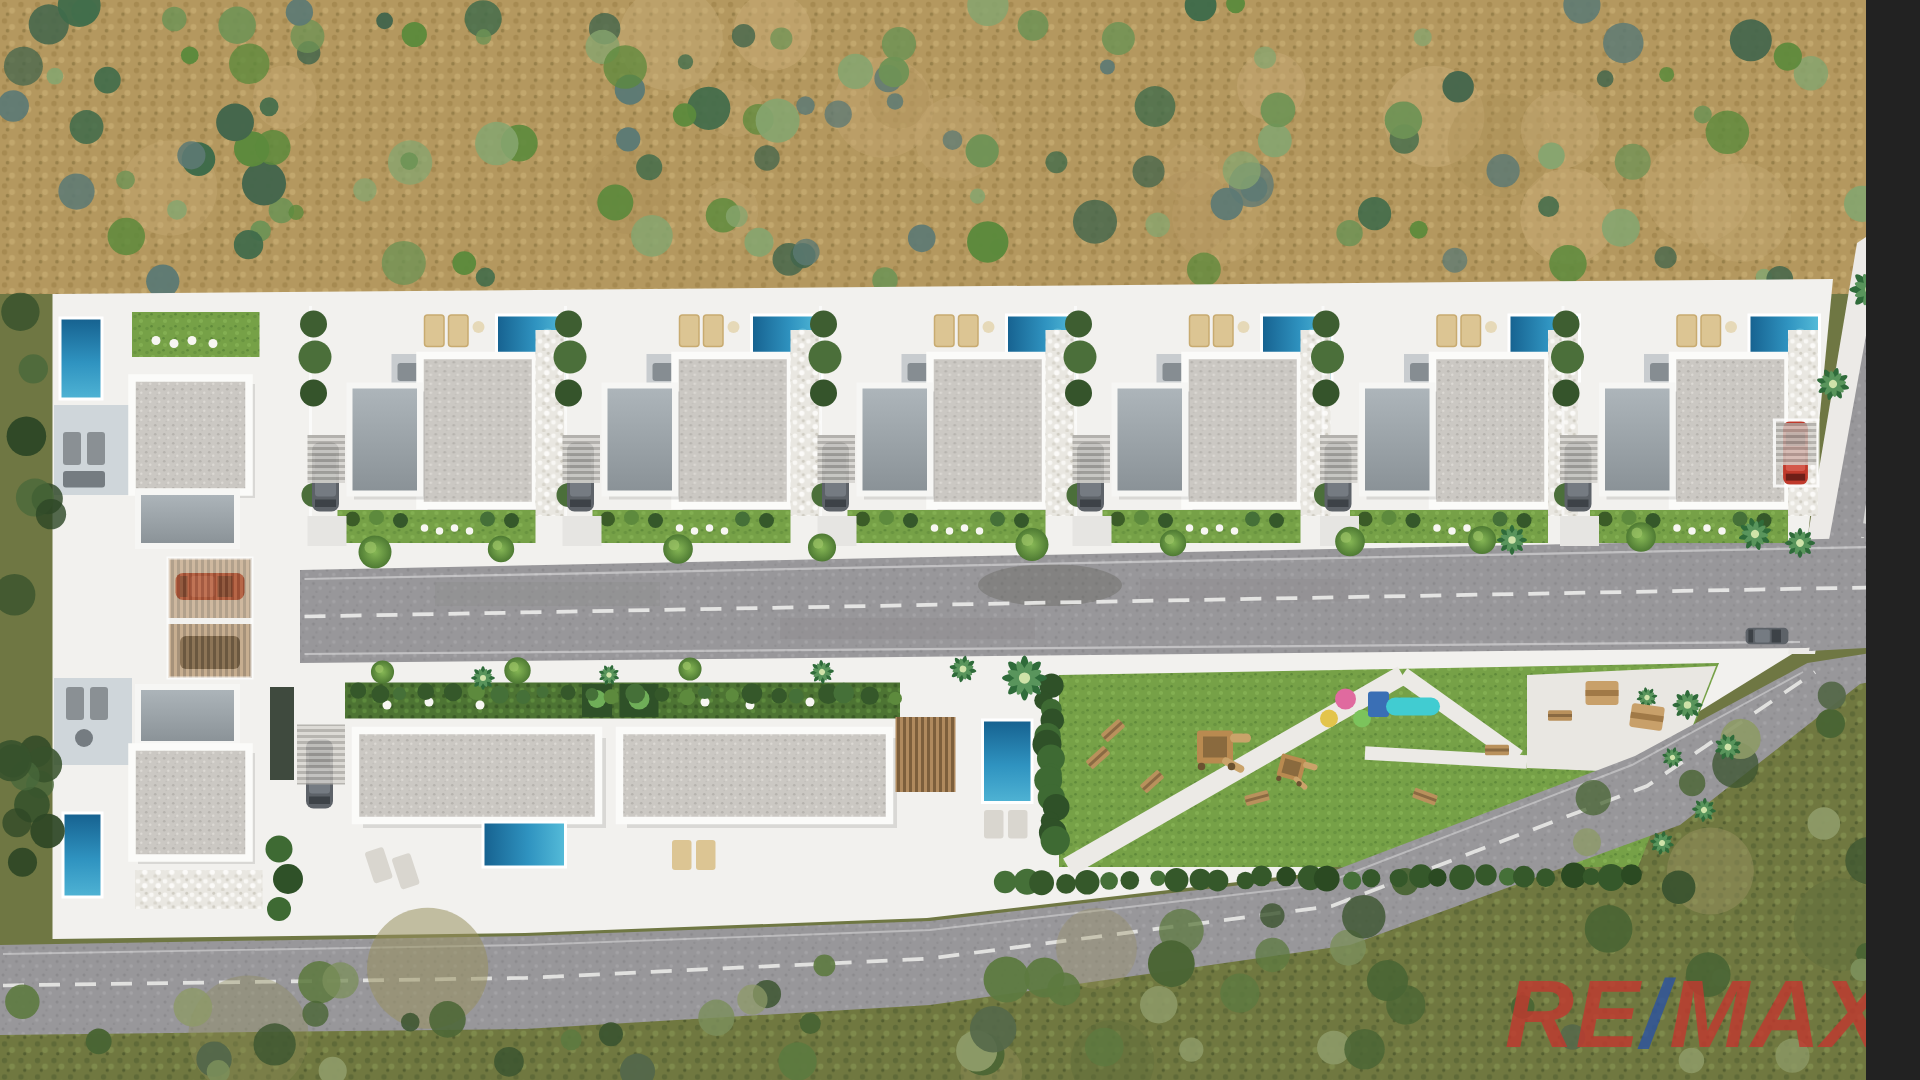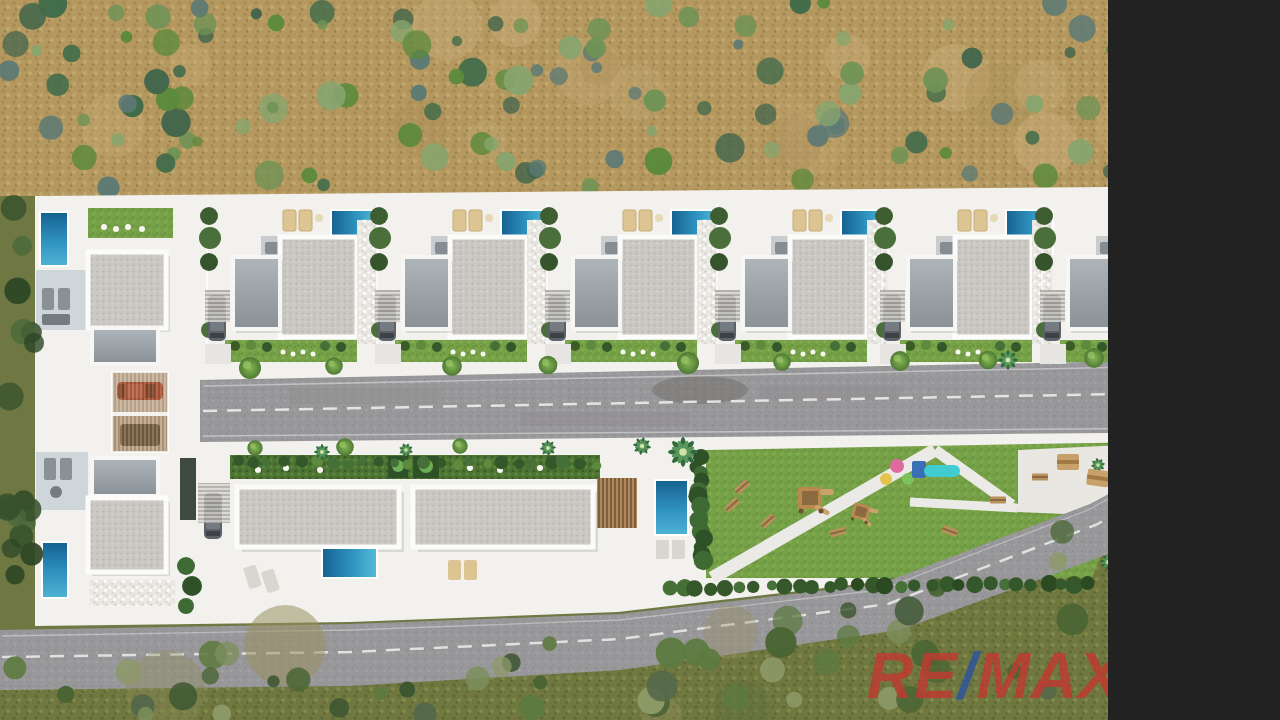--- a/index.html
+++ b/index.html
@@ -1,16 +1,16 @@
 <!DOCTYPE html>
 <html style="--c-remax_red: #c0392f; --c-remax_blue: #2c53a0; --c-dry_field_tan: #b4985f; --c-olive_scrub: #6f7743; --c-platform_white: #f2f1ee; --c-asphalt_grey: #98979a; --c-pool_blue_deep: #16618f; --c-pool_blue_light: #55bcd9; --c-roof_speckle_grey: #cbc8c3; --c-park_grass_green: #76a147; --c-hedge_green: #4d7433; --c-red_car: #c0392b; --c-slide_cyan: #41ccd1;"><head>
 <meta charset="utf-8">
 <style>
   html,body{margin:0;padding:0;background:#222;}
-  .stage{position:relative;width:1108px;height:720px;overflow:hidden;font-family:"Liberation Sans",sans-serif;}
+  .stage{position:relative;width:1244px;height:720px;overflow:hidden;font-family:"Liberation Sans",sans-serif;}
   .stage svg{position:absolute;left:0;top:0;}
   .watermark{
     position:absolute;right:-14px;bottom:12px;
     font-family:"Liberation Sans",sans-serif;
     font-style:italic;font-weight:bold;
     font-size:64px;line-height:1;letter-spacing:1px;
     opacity:.82;white-space:nowrap;user-select:none;
   }
   .wm-red{color:var(--c-remax_red,#c0392f);}
   .wm-blue{color:var(--c-remax_blue,#2c53a0);}

